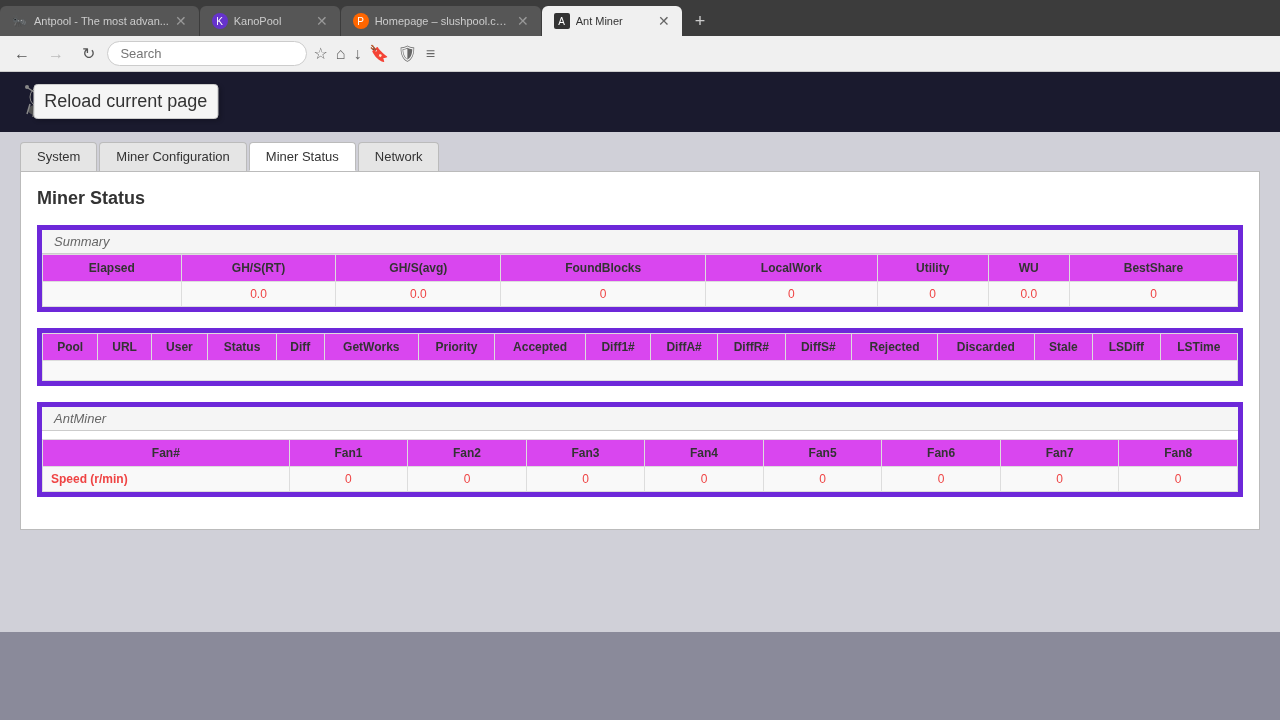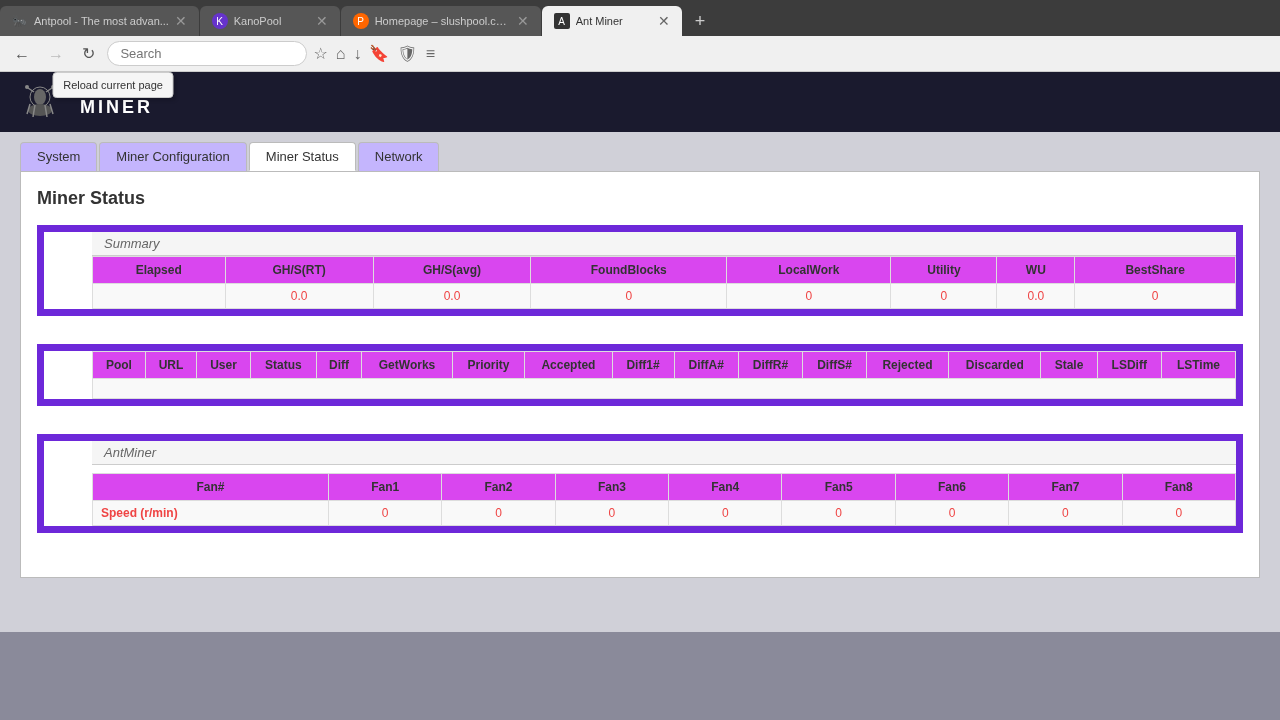--- a/index.html
+++ b/index.html
@@ -19,47 +19,47 @@
     .nav-bar { background: #f0f0f0; display: flex; align-items: center; padding: 4px 8px; gap: 6px; border-bottom: 1px solid #ccc; }
     .nav-btn { background: none; border: none; cursor: pointer; color: #555; font-size: 16px; padding: 4px 6px; border-radius: 3px; }
     .nav-btn.reload { color: #555; }
     .url-bar { flex: 1; border: 1px solid #ccc; border-radius: 20px; padding: 4px 12px; font-size: 13px; background: white; color: #333; }
     .search-bar { width: 200px; border: 1px solid #ccc; border-radius: 20px; padding: 4px 12px; font-size: 13px; background: white; }
     .nav-icons { display: flex; gap: 8px; color: #666; font-size: 16px; align-items: center; }
     .nav-icon { cursor: pointer; }
 
     
     .tooltip-container { position: relative; }
-    .tooltip { position: absolute; top: 32px; left: 50%; transform: translateX(-30%); background: #f5f5f5; border: 1px solid #ccc; border-radius: 4px; padding: 6px 10px; font-size: 11px; white-space: nowrap; z-index: 100; box-shadow: 2px 2px 4px rgba(0,0,0,0.2); color: #333; }
+    .tooltip { position: absolute; top: 44px; left: 50%; transform: translateX(-30%); background: #f5f5f5; border: 1px solid #ccc; border-radius: 4px; padding: 6px 10px; font-size: 18px; white-space: nowrap; z-index: 100; box-shadow: 2px 2px 4px rgba(0,0,0,0.2); color: #333; }
 
     
     .page-content { background: #d0d0d8; padding: 0; min-height: 560px; }
 
     
     .antminer-header { background: #1a1a2e; padding: 10px 20px; display: flex; align-items: center; }
     .antminer-logo { color: white; font-size: 20px; display: flex; align-items: center; gap: 20px; }
     .logo-icon { width: 40px; height: 40px; }
     .logo-text { display: flex; flex-direction: column; }
     .logo-top { font-size: 10px; color: #aaa; letter-spacing: 1px; }
     .logo-bottom { font-size: 18px; font-weight: bold; color: white; letter-spacing: 3px; }
 
     
     .main-area { background: #d0d0d8; padding: 10px 20px 20px; }
 
     
     .nav-tabs { display: flex; gap: 2px; margin-bottom: 0; }
-    .nav-tab { padding: 6px 16px; background: #c4b5fd; border: 1px solid #bbb; border-bottom: none; cursor: pointer; font-size: 13px; color: #333; border-radius: 4px 4px 0 0; }
+    .nav-tab { padding: 6px 16px; background: #e5e5e5; border: 1px solid #bbb; border-bottom: none; cursor: pointer; font-size: 13px; color: #333; border-radius: 4px 4px 0 0; }
     .nav-tab.active { background: white; border-bottom: 1px solid white; font-weight: normal; z-index: 1; }
 
     
     .content-box { background: white; border: 1px solid #bbb; padding: 16px; }
     .page-title { font-size: 18px; font-weight: bold; color: #333; margin-bottom: 16px; }
 
     
-    .section { border: 7px solid #6d28d9; margin-bottom: 28px; padding-left: 48px; }
+    .section { border: 5px solid #6d28d9; margin-bottom: 16px; }
     .section-header { background: #f5f5f5; padding: 4px 12px; border-bottom: 1px solid #ccc; font-size: 13px; color: #666; font-style: italic; }
 
     
     table { width: 100%; border-collapse: collapse; font-size: 12px; }
     th { background: #d946ef; padding: 6px 8px; text-align: center; border: 1px solid #ddd; font-weight: bold; color: #333; font-size: 12px; }
     td { padding: 5px 8px; text-align: center; border: 1px solid #ddd; color: #ef4444; background: white; }
     tr:nth-child(odd) td { background: #f9f9f9; }
 
     .copyright { text-align: center; color: #666; font-size: 12px; padding: 16px; }
   </style>

